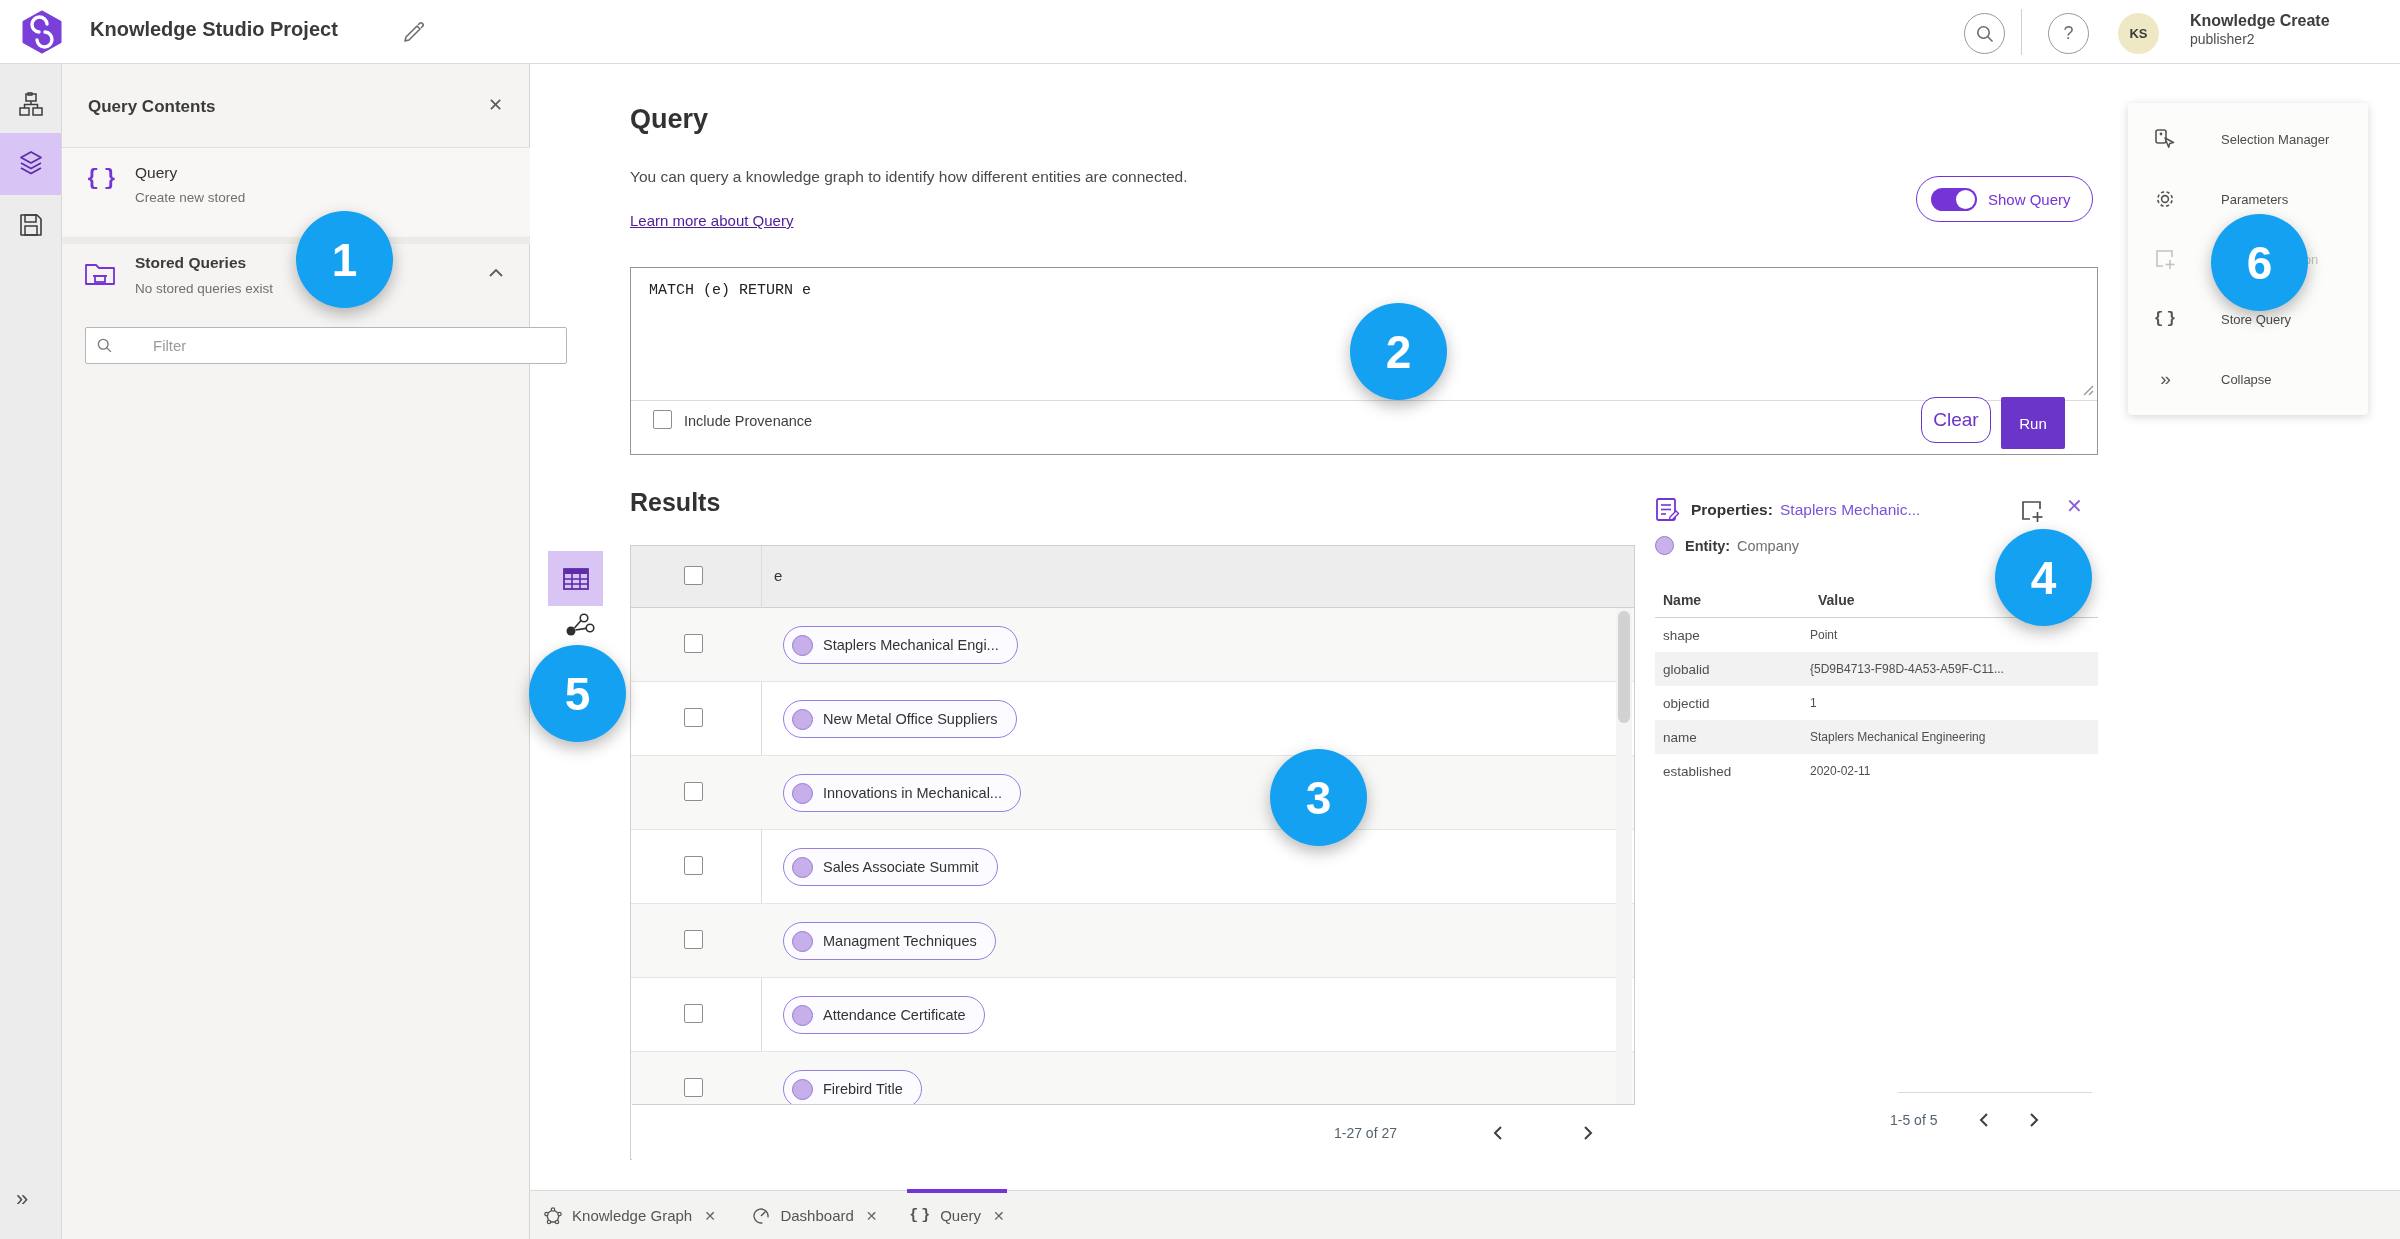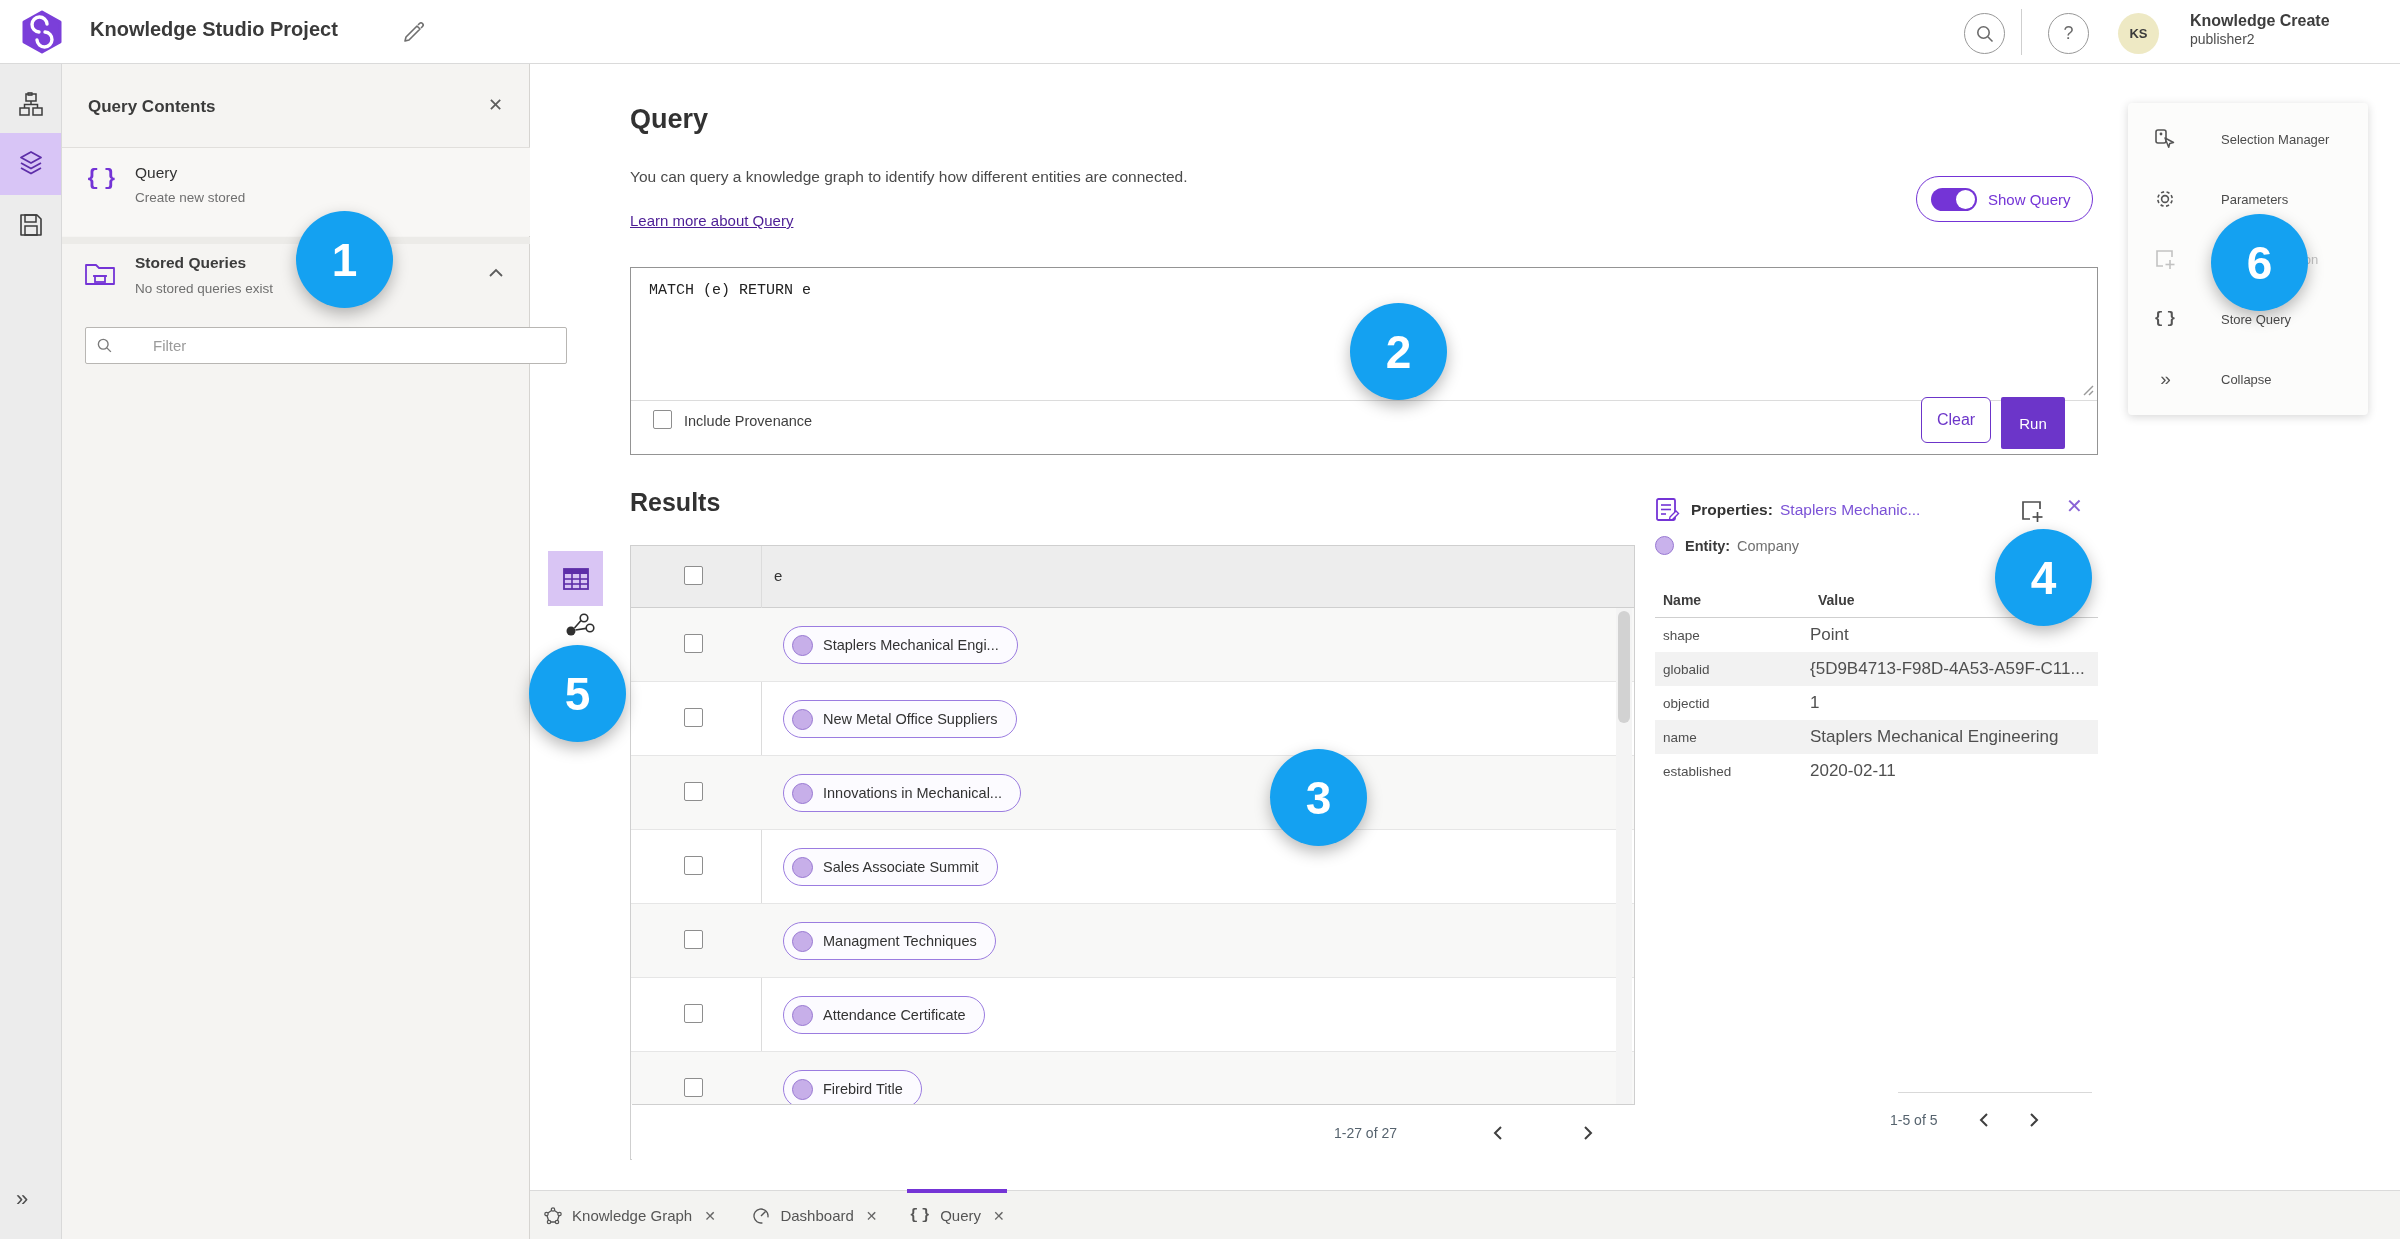--- a/index.html
+++ b/index.html
@@ -66,21 +66,21 @@
 
   .qbox{position:absolute;left:630px;top:267px;width:1468px;height:188px;border:1px solid #949494;background:#fff;}
   .qcode{position:absolute;left:0;top:0;width:1466px;height:131px;border:0;resize:none;outline:none;
     font-family:"Liberation Mono",monospace;font-size:15px;color:#222;padding:14px 18px;background:#fff;}
   .qbox-div{position:absolute;left:0;top:132px;width:1466px;height:1px;background:#dcdcdc;}
   .grip{position:absolute;right:3px;top:114px;width:14px;height:14px;cursor:nwse-resize;}
   .cb{width:19px;height:19px;border:1.5px solid #8e8e8e;border-radius:2px;background:#fff;display:inline-block;cursor:pointer;}
   .prov-cb{position:absolute;left:22px;top:142px;}
   .prov-label{position:absolute;left:53px;top:145px;font-size:14.5px;color:#3f3f3f;}
   .btn-clear{position:absolute;left:1290px;top:129px;width:70px;height:46px;background:#fff;
-    border:1.5px solid #6C35C9;border-radius:6px;color:#6C35C9;font-size:16px;
+    border:1.5px solid #6C35C9;border-radius:14px;color:#6C35C9;font-size:19px;
     font-family:"Liberation Sans",sans-serif;cursor:pointer;}
   .btn-run{position:absolute;left:1370px;top:129px;width:64px;height:52px;background:#6C35C9;
     border:0;border-radius:2px;color:#fff;font-size:15px;font-family:"Liberation Sans",sans-serif;cursor:pointer;}
 
   
   .r-h2{position:absolute;left:630px;top:488px;font-size:25px;font-weight:700;color:#323232;}
   .tool-tile{position:absolute;left:548px;top:551px;width:55px;height:55px;background:#d9c5f4;
     display:flex;align-items:center;justify-content:center;cursor:pointer;}
   .tool-link{position:absolute;left:563px;top:608px;width:34px;height:34px;cursor:pointer;}
 
@@ -118,21 +118,21 @@
     background:#c9b2ec;border:1.5px solid #9878d2;}
   .pp-entity-label{position:absolute;left:1685px;top:538px;font-size:14.5px;font-weight:700;color:#3a3a3a;}
   .pp-entity-value{position:absolute;left:1737px;top:538px;font-size:14.5px;color:#6f6f6f;}
   .pp-colname{position:absolute;left:1663px;top:592px;font-size:14px;font-weight:700;color:#3d3d3d;}
   .pp-colvalue{position:absolute;left:1818px;top:592px;font-size:14px;font-weight:700;color:#3d3d3d;}
   .pp-hdiv{position:absolute;left:1655px;top:617px;width:443px;height:1px;background:#cfcfcf;}
   .pp-rows{position:absolute;left:1655px;top:618px;width:443px;}
   .pp-row{position:relative;height:34px;display:flex;align-items:center;}
   .pp-row.shade{background:#f2f2f2;}
   .pp-name{width:155px;padding-left:8px;font-size:13.5px;color:#4f4f4f;}
-  .pp-value{flex:1;font-size:17px;color:#4f4f4f;white-space:nowrap;overflow:hidden;}
+  .pp-value{flex:1;font-size:12px;color:#4f4f4f;white-space:nowrap;overflow:hidden;}
   .pp-footdiv{position:absolute;left:1898px;top:1092px;width:194px;height:1px;background:#d9d9d9;}
   .pp-foot{position:absolute;left:1890px;top:1105px;width:210px;display:flex;align-items:center;}
   .pp-foot .pag-btn:first-of-type{margin-left:30px;}
   .pp-foot .pag-btn + .pag-btn{margin-left:16px;}
 
   
   .rmenu{position:absolute;left:2128px;top:103px;width:240px;height:312px;background:#fcfcfb;
     border-radius:4px;box-shadow:0 2px 10px rgba(0,0,0,.16);z-index:8;padding-top:6px;}
   .rm-item{height:60px;display:flex;align-items:center;padding-left:25px;cursor:pointer;color:#4b4b4b;}
   .rm-item .rm-ic{width:24px;height:24px;margin-right:16px;display:flex;align-items:center;justify-content:center;}

